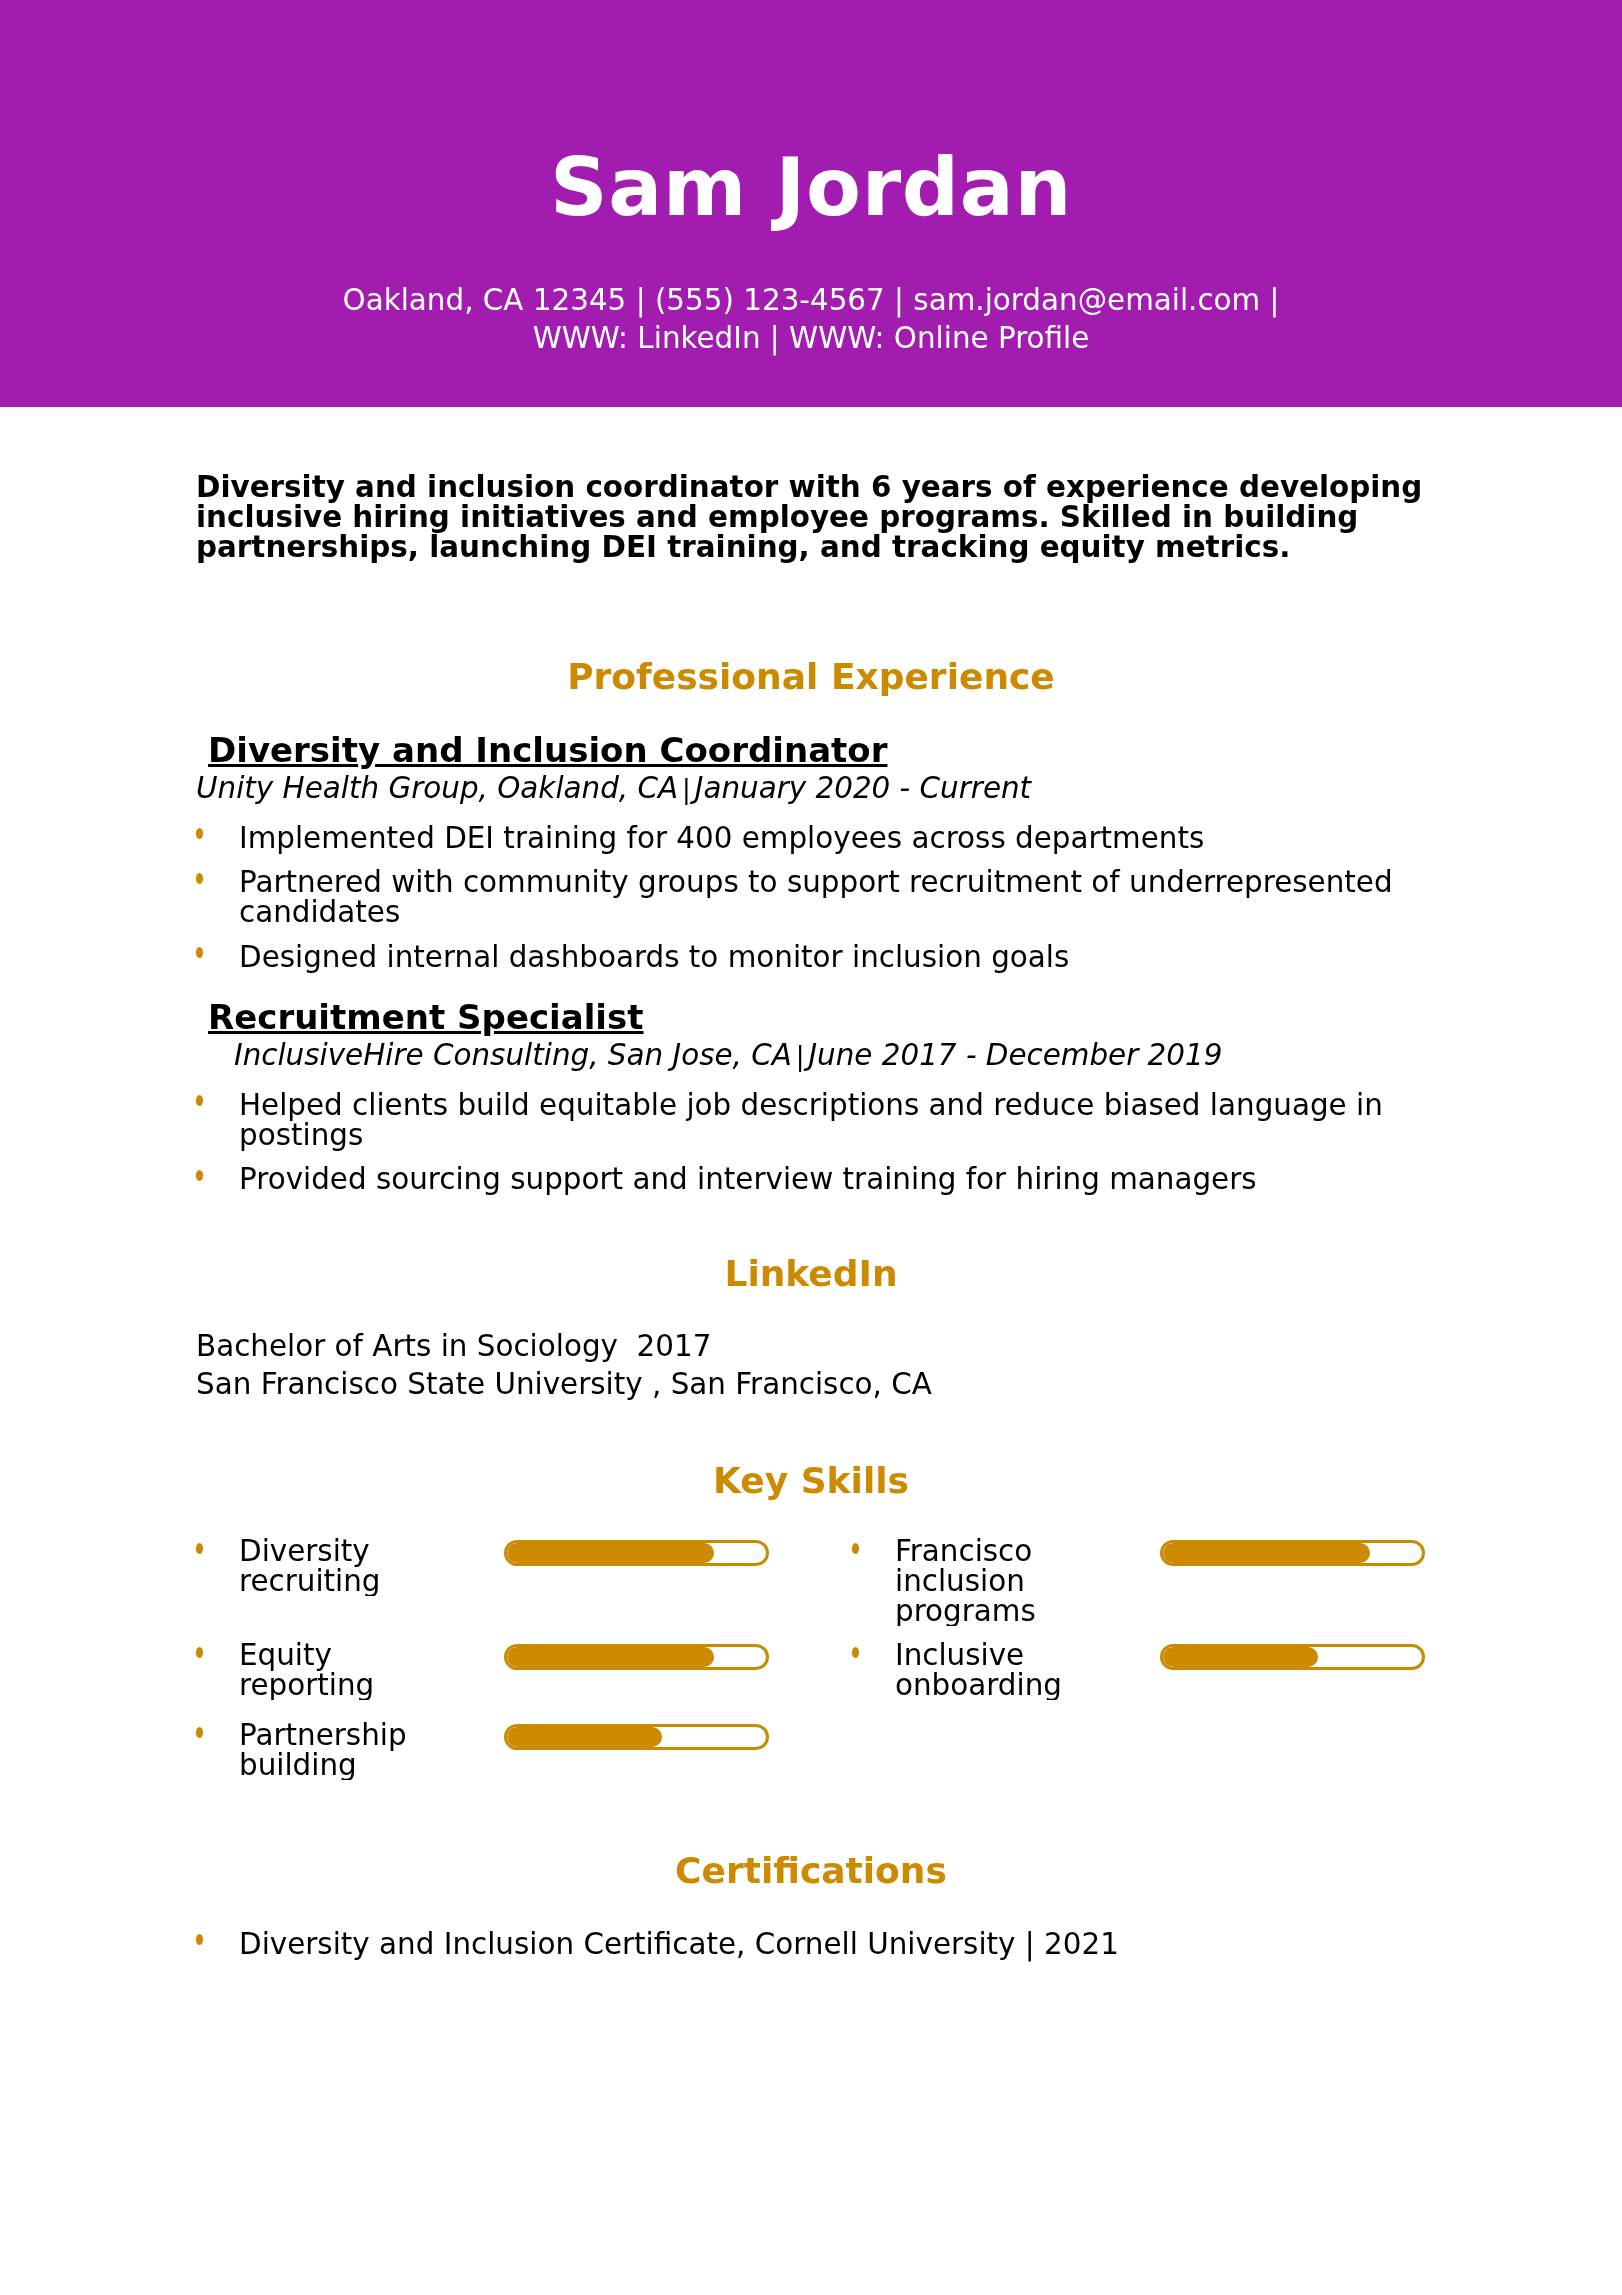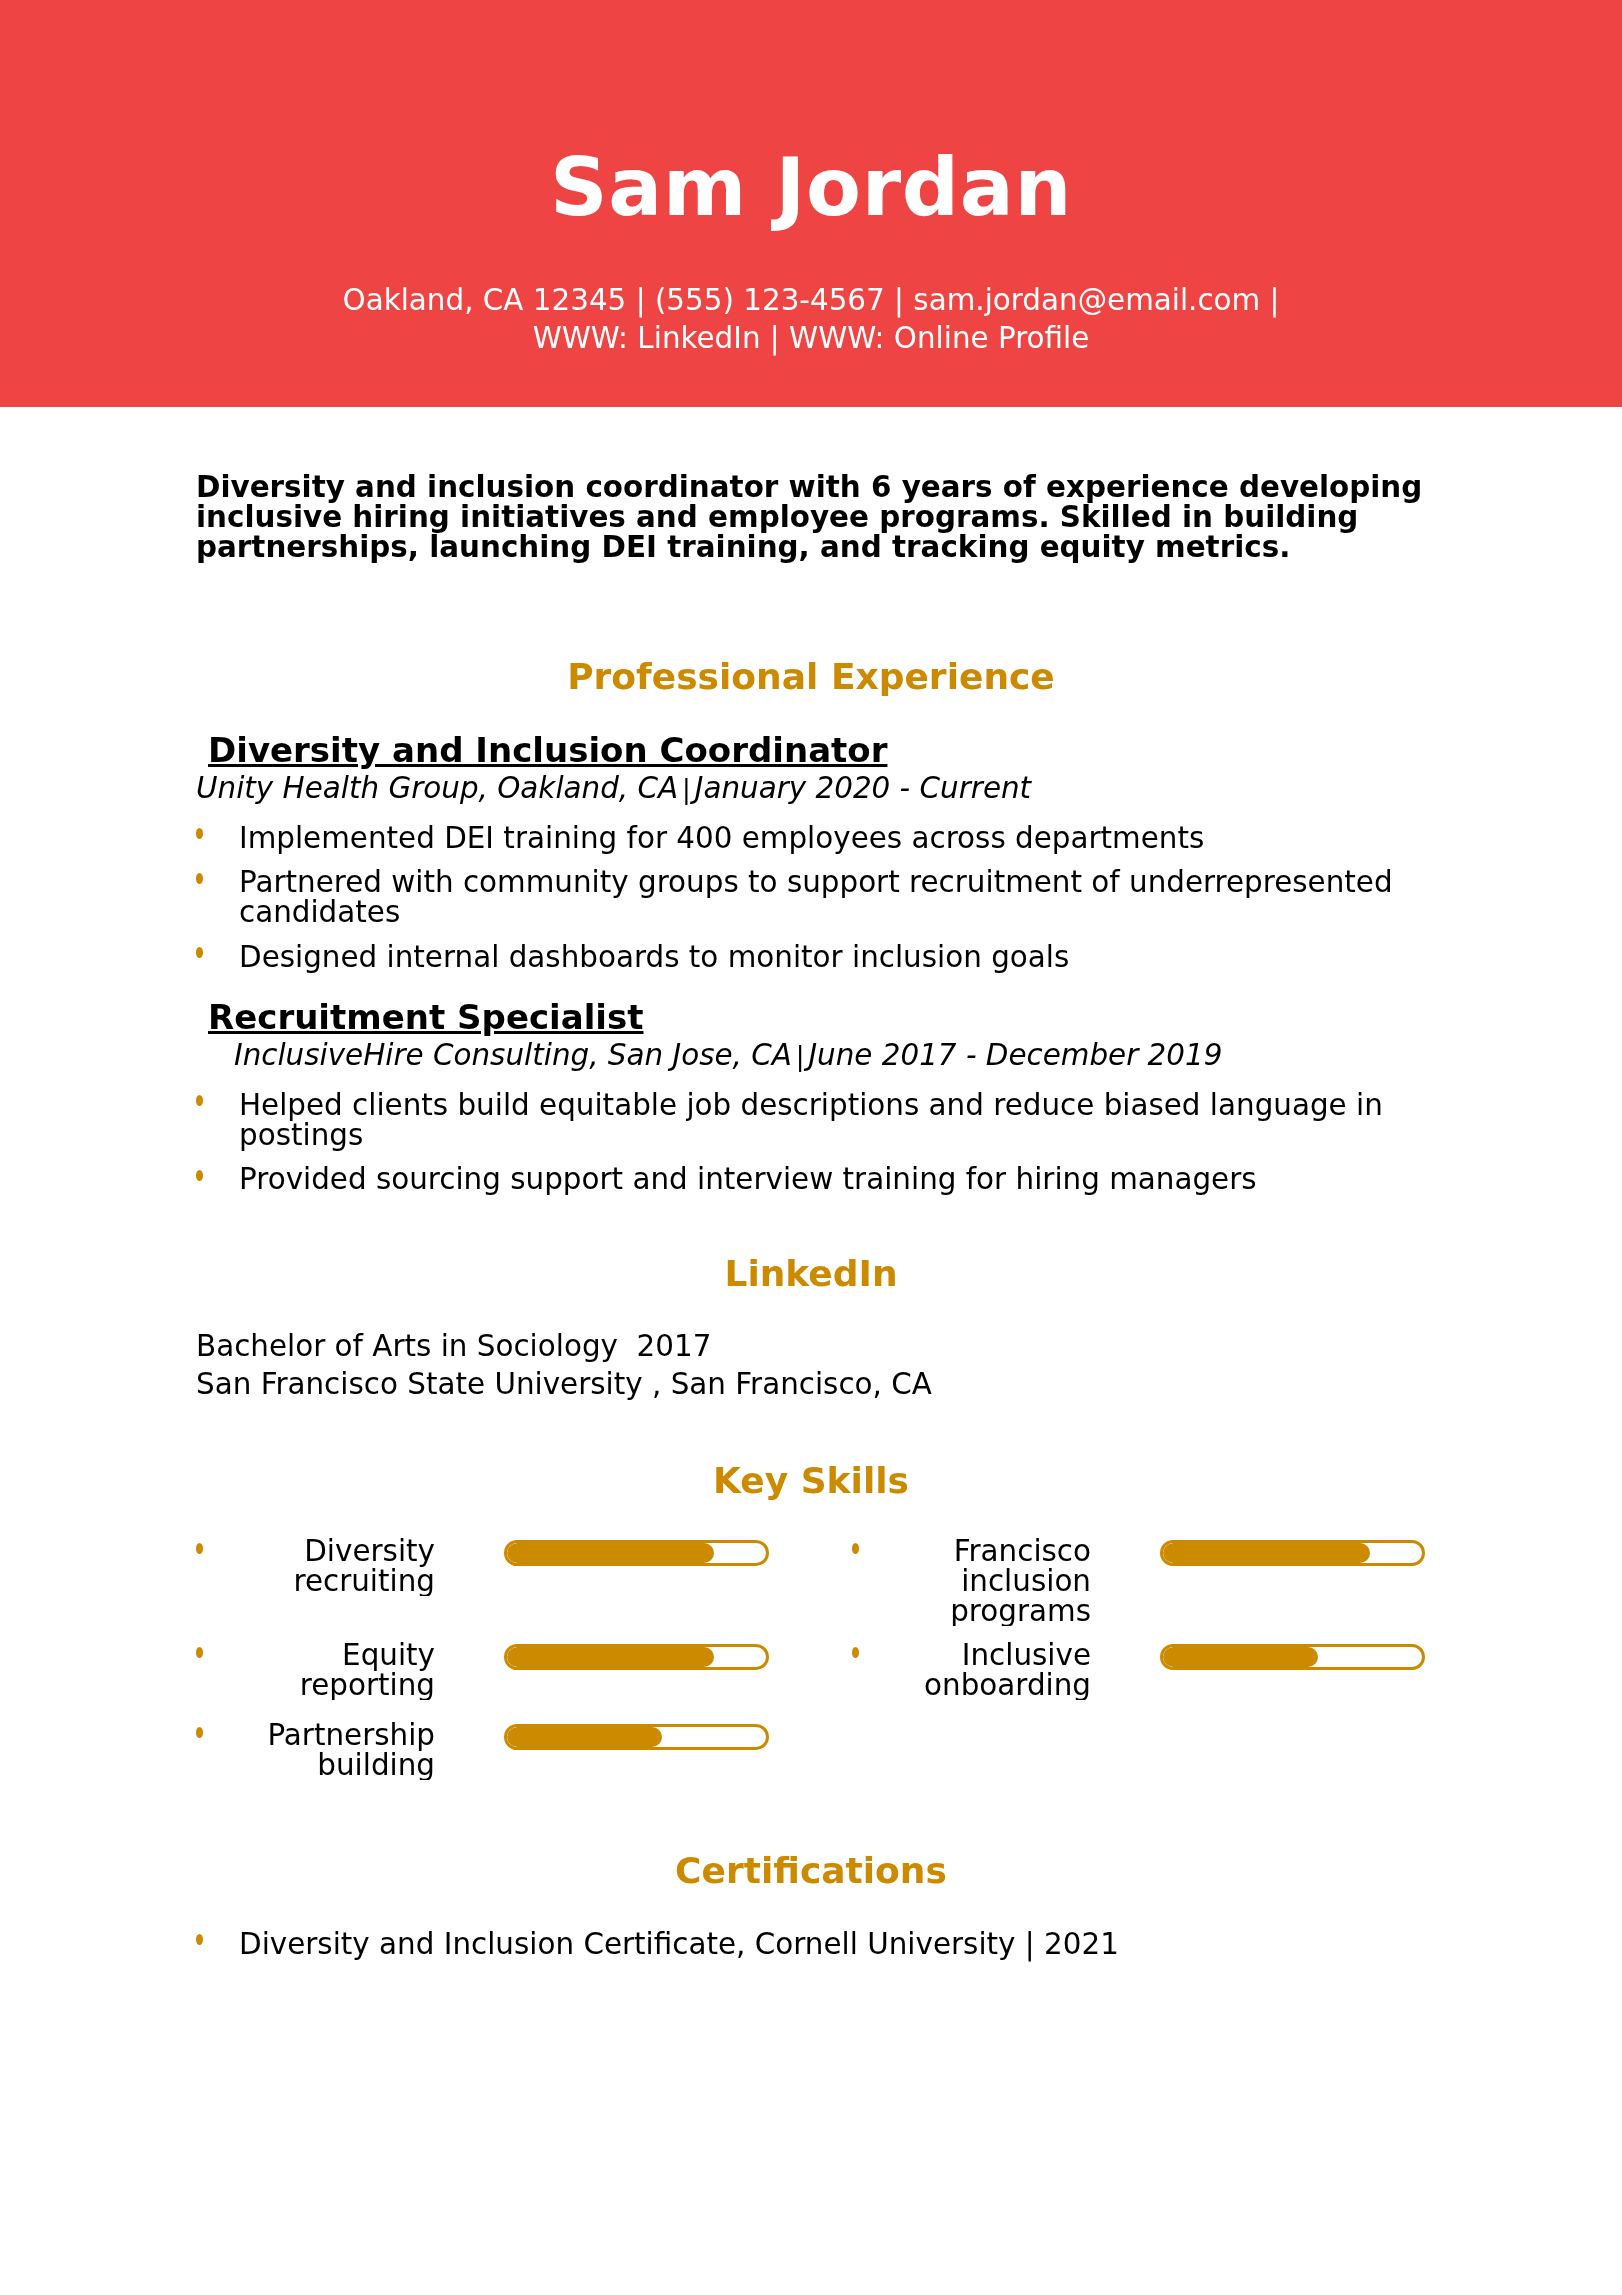--- a/index.html
+++ b/index.html
@@ -1,21 +1,21 @@
 <!DOCTYPE html>
 <html style="font-size:10.5px"><head>
 <meta charset="utf-8">
 <style>
   * { box-sizing: border-box; margin: 0; padding: 0; }
   html, body { width: 1622px; height: 2295px; background: #ffffff; }
   body { font-family: "DejaVu Sans", sans-serif; color: #000; position: relative; overflow: hidden; }
 
   .header {
     position: absolute; left: 0; top: 0; width: 1622px; height: 407px;
-    background: #ef4444; text-align: center; color: #fff;
+    background: #a21caf; text-align: center; color: #fff;
   }
   .name {
     position: absolute; left: 0; right: 0; top: 139px;
     font-size: 80px; font-weight: bold; line-height: 98px; letter-spacing: 0.7px;
   }
   .contact {
     position: absolute; left: 0; right: 0; top: 249px;
     font-size: 29.4px; line-height: 38px; color: #fff; margin-top: 32px;
   }
   .contact-line { display: block; }
@@ -38,21 +38,21 @@
 
   .bullets { position: absolute; left: 0; width: 1230px; list-style: none; }
   .bullets li { position: relative; padding-left: 43px; font-size: 29.4px; line-height: 30px; margin-bottom: 14.4px; }
   .bullet-dot {
     position: absolute; left: 0; top: 5.2px; width: 7.2px; height: 11px; border-radius: 50%;
     background: #CC8A00;
   }
 
   .edu-line { position: absolute; left: 0; font-size: 29.4px; line-height: 37px; }
 
-  .skill { position: absolute; width: 615px; height: 79px; text-align: right; }
+  .skill { position: absolute; width: 615px; height: 79px; }
   .skill .bullet-dot { top: 6.5px; }
   .skill-label {
     position: absolute; left: 43px; top: 0; width: 196px;
     font-size: 29.4px; line-height: 30px; overflow: hidden;
   }
   .skill-bar {
     position: absolute; left: 308px; top: 3.9px; width: 265px; height: 26px;
     border: 3.3px solid #CC8A00; border-radius: 13px; background: #fff; overflow: hidden;
   }
   .skill-fill { height: 100%; background: #CC8A00; border-radius: 13px; }

